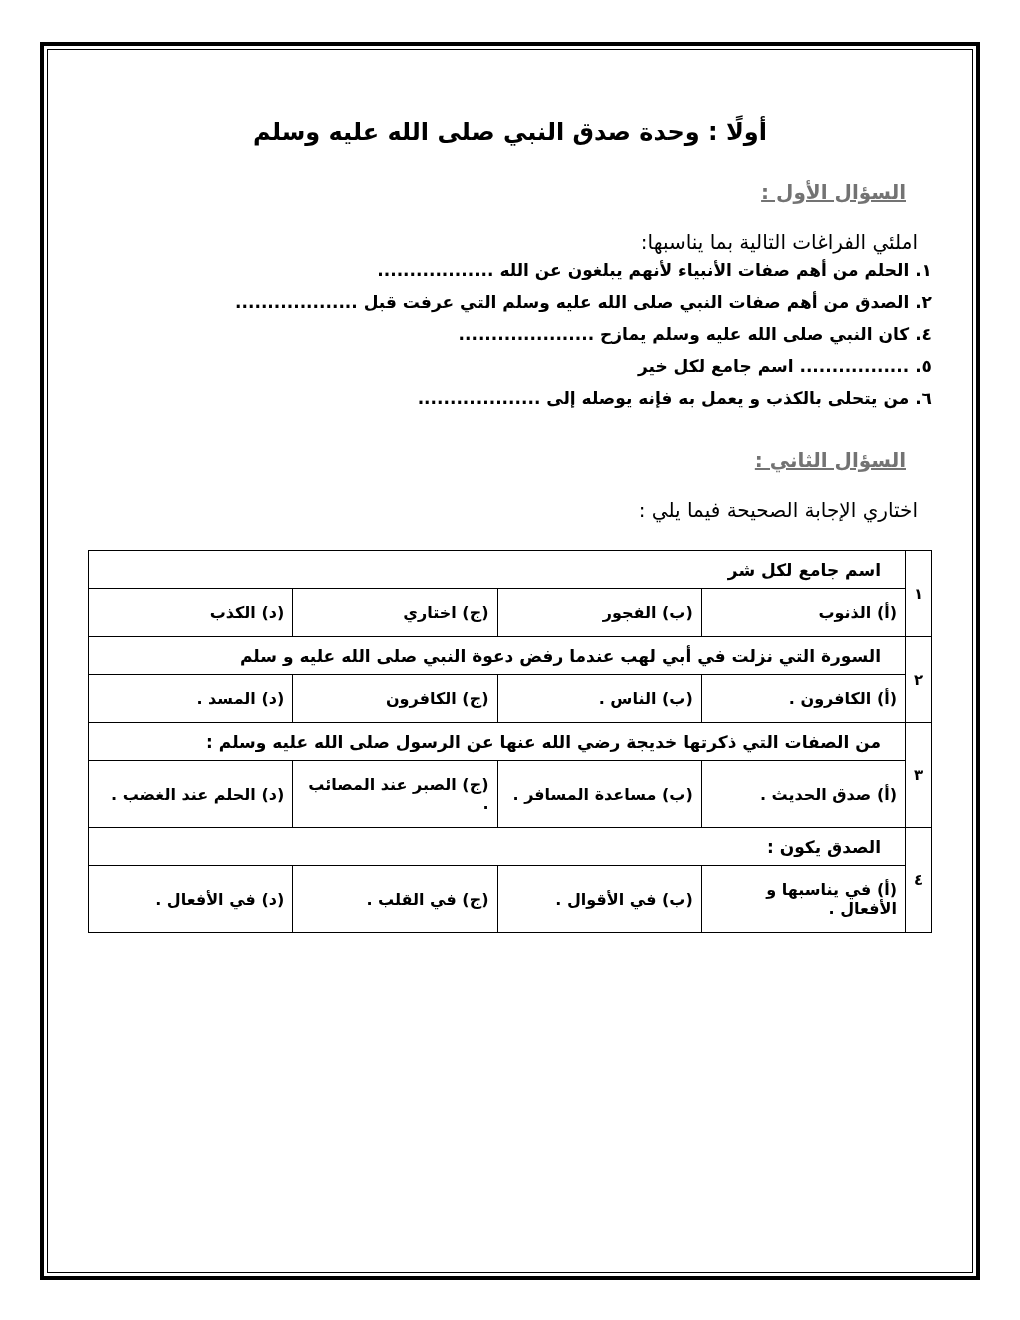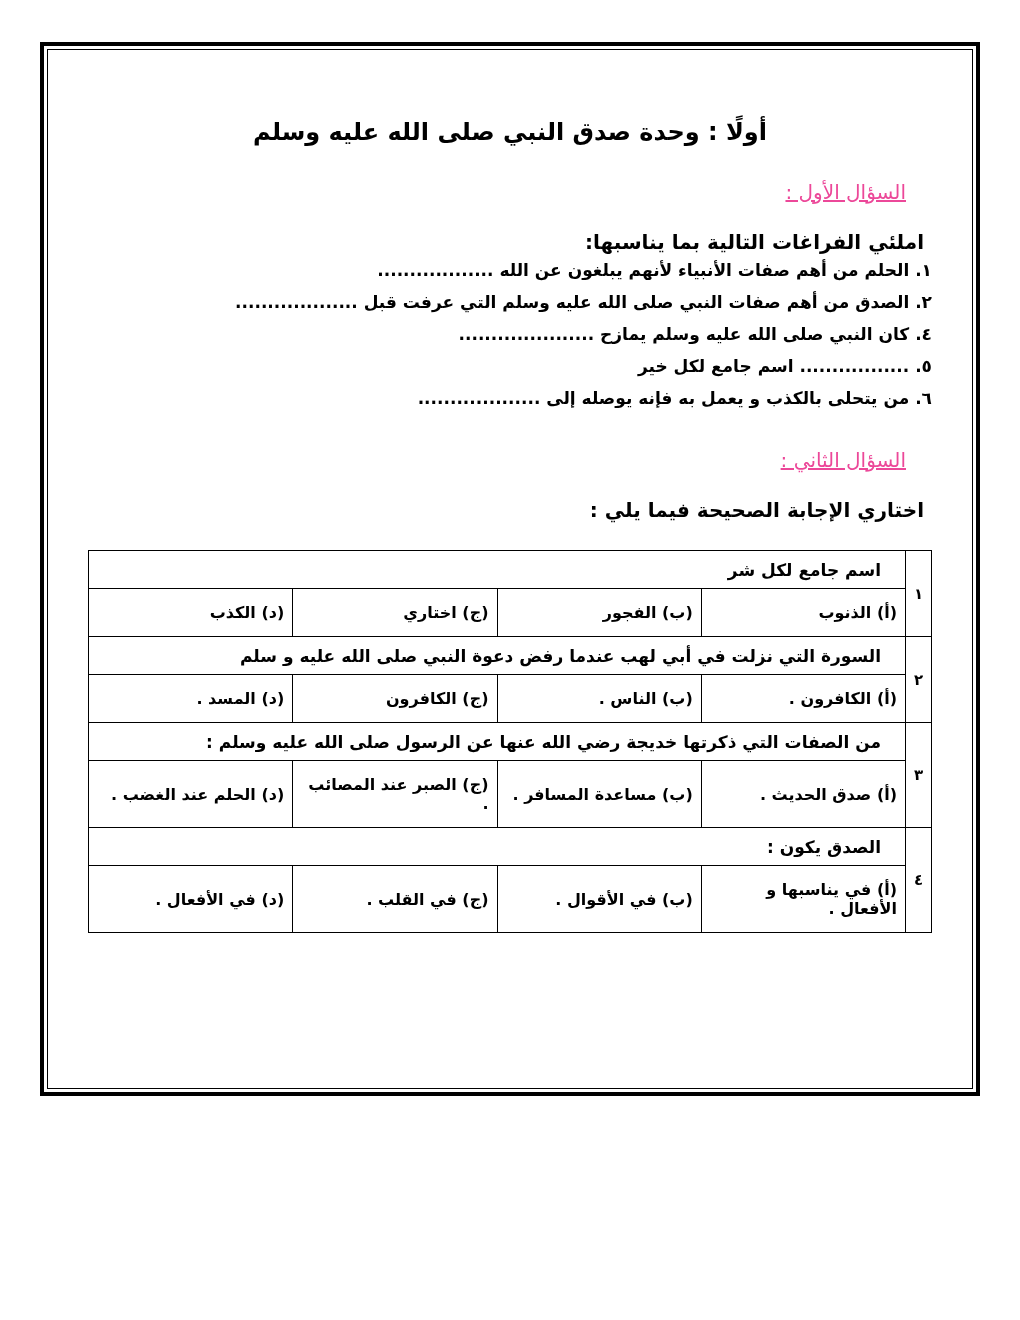--- a/index.html
+++ b/index.html
@@ -2,36 +2,36 @@
 <html lang="ar"><head>
 <meta charset="utf-8">
 <style>
   * { margin:0; padding:0; box-sizing:border-box; }
   html, body { background:#ffffff; }
   body {
     width:1020px; height:1320px; position:relative;
     font-family:"DejaVu Sans", sans-serif; color:#000000;
   }
   .frame-outer {
-    position:absolute; left:40px; top:42px; width:940px; height:1054px;
+    position:absolute; left:40px; top:42px; width:940px; height:1238px;
     border:4px solid #000000; padding:3px; background:#ffffff;
   }
   .frame-inner {
     width:100%; height:100%; border:1px solid #000000;
     padding:30px 40px 40px 40px; overflow:hidden;
   }
   .doc-title {
     text-align:center; font-weight:bold; font-size:24px; margin-top:38px;
   }
   .section-heading {
-    color:#ec4899; font-weight:normal; font-size:20px;
+    color:#737373; font-weight:bold; font-size:20px;
     text-decoration:underline; text-align:right; margin:34px 26px 0 0;
   }
   .instruction {
-    font-weight:bold; font-size:20px; text-align:right; margin:26px 8px 0 0;
+    font-weight:normal; font-size:20px; text-align:right; margin:26px 14px 0 0;
   }
   .fill-list { }
   .fill-item {
     font-weight:bold; font-size:17px; text-align:right; line-height:32px;
     white-space:nowrap;
   }
   .quiz-wrap { margin-top:28px; }
   table.quiz {
     width:100%; border-collapse:collapse; table-layout:fixed; direction:rtl;
   }

